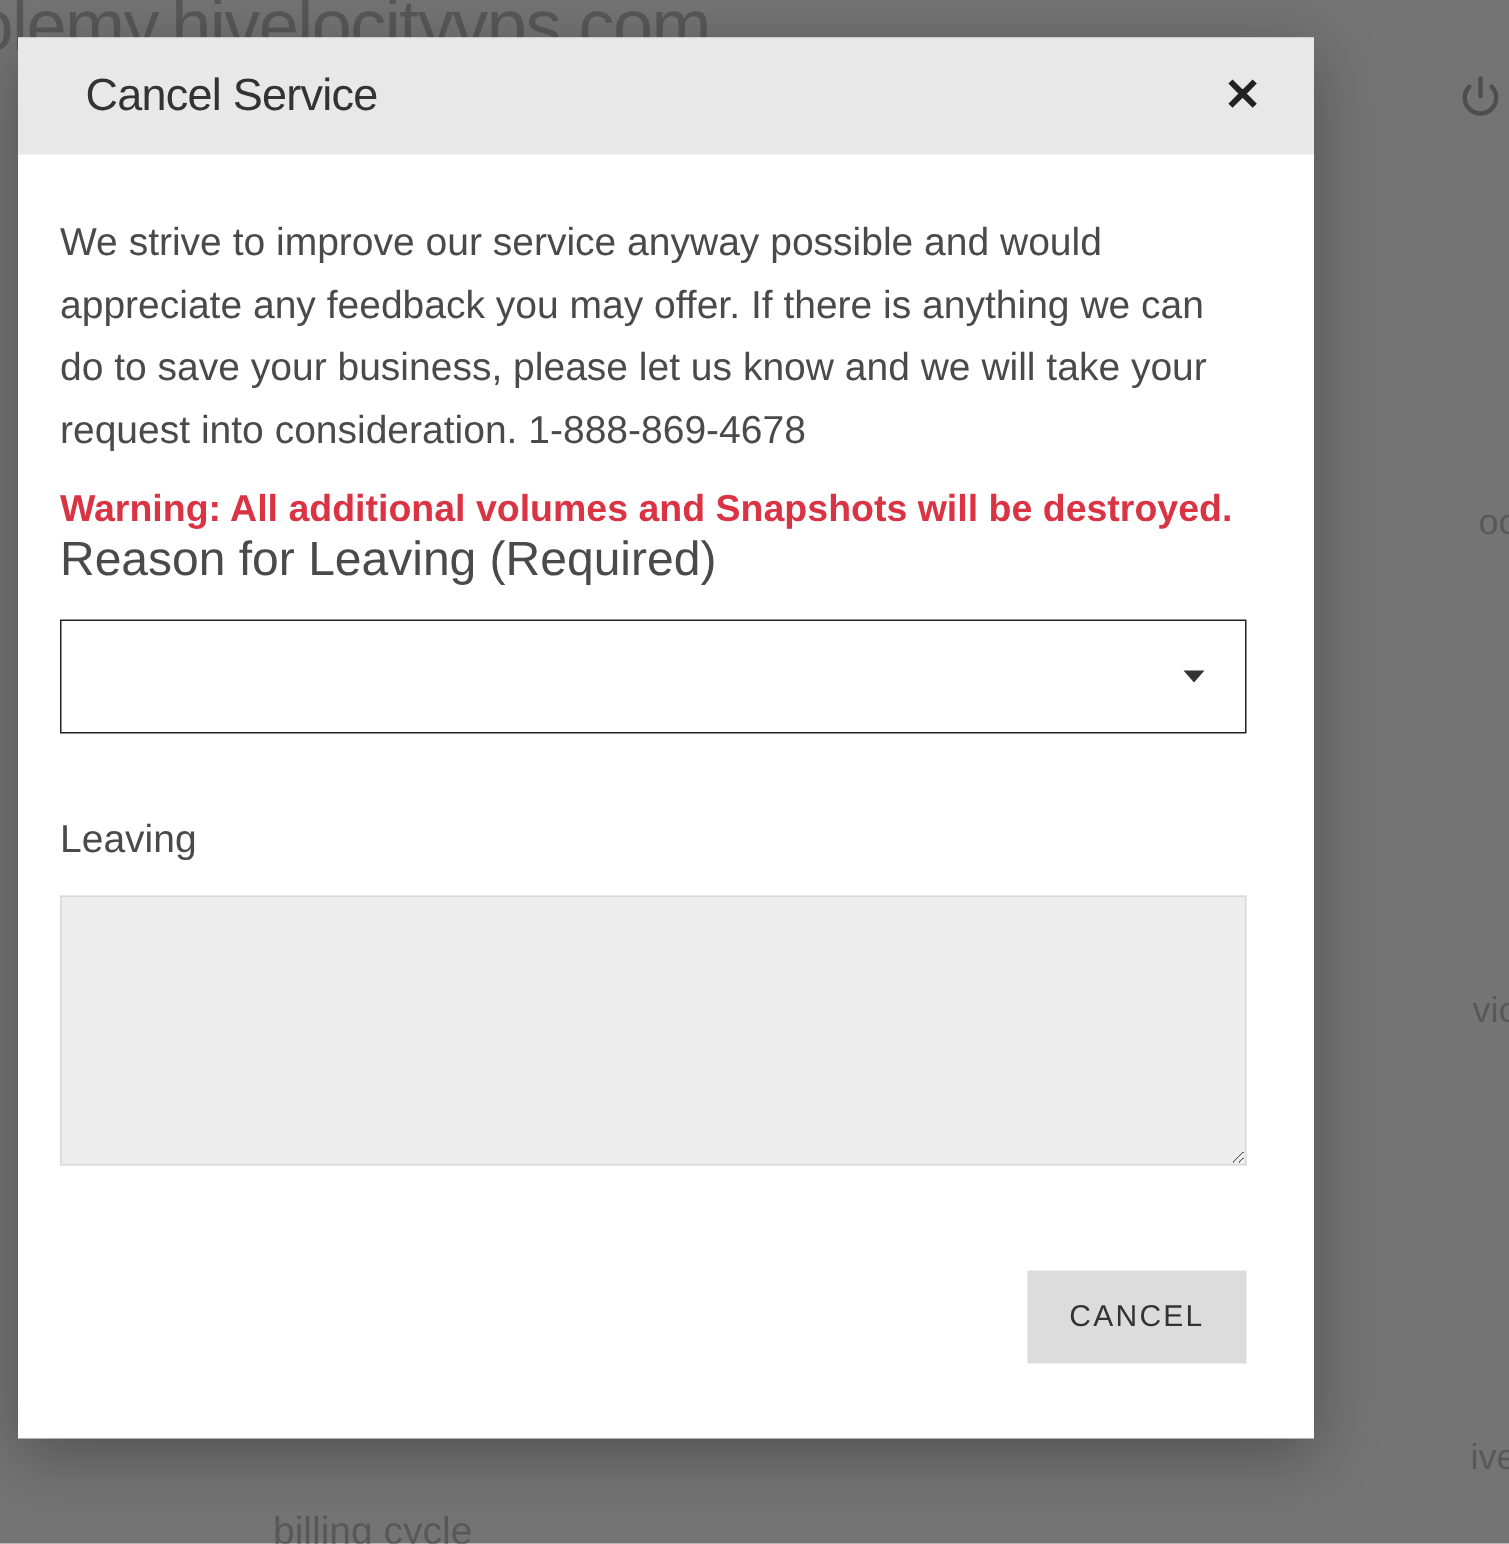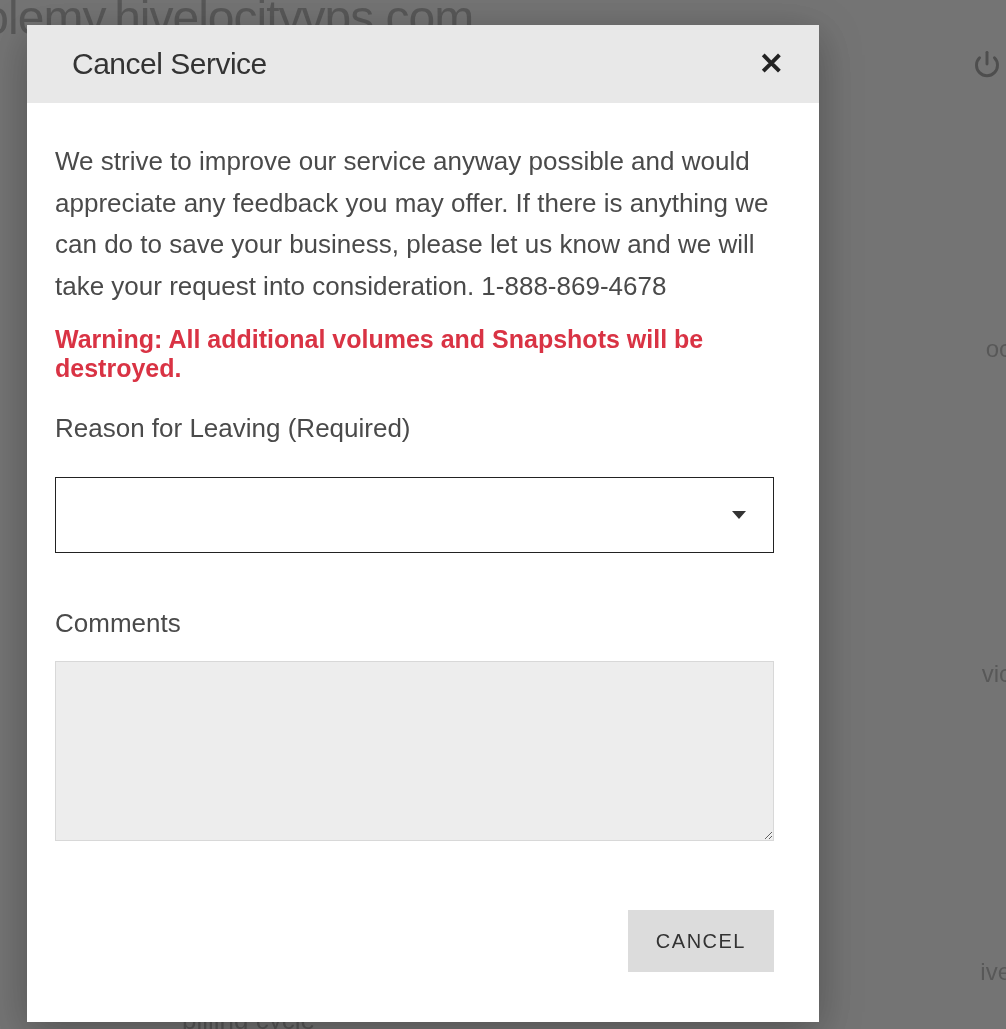--- a/index.html
+++ b/index.html
@@ -71,22 +71,22 @@
       position: absolute;
       top: 0;
       left: 0;
       width: 100%;
       height: 100%;
       background: rgba(100, 100, 100, 0.55);
     }
     .modal {
       position: absolute;
       top: 25px;
-      left: 27px;
-      width: 792px;
+      left: 12px;
+      width: 864px;
       background: #fff;
       box-shadow: 0 10px 40px rgba(0,0,0,0.3);
     }
     .modal-header {
       background: #e8e8e8;
       padding: 22px 30px 22px 45px;
       display: flex;
       justify-content: space-between;
       align-items: center;
     }
@@ -110,27 +110,26 @@
     .intro-text {
       font-size: 26px;
       line-height: 1.6;
       color: #4a4a4a;
       margin-bottom: 18px;
     }
     .warning-text {
       font-size: 25px;
       font-weight: 600;
       color: #d93344;
-      margin-bottom: 30px;
     }
     .form-label {
-      font-size: 26px;
-      font-weight: 500;
-      color: #4a4a4a;
-      margin-bottom: 33px;
+      font-size: 32px;
+      font-weight: 500;
+      color: #4a4a4a;
+      margin-bottom: 22px;
     }
     .select-wrapper {
       position: relative;
       margin-bottom: 55px;
     }
     .select-field {
       width: 100%;
       height: 76px;
       border: 1px solid #222;
       background: #fff;
@@ -223,19 +222,19 @@
   <div class="modal-body">
     <p class="intro-text">We strive to improve our service anyway possible and would appreciate any feedback you may offer. If there is anything we can do to save your business, please let us know and we will take your request into consideration. 1-888-869-4678</p>
     <p class="warning-text">Warning: All additional volumes and Snapshots will be destroyed.</p>
     <div class="form-label">Reason for Leaving (Required)</div>
     <div class="select-wrapper">
       <select class="select-field" value="">
         <option value=""></option>
       </select>
       <div class="select-caret"></div>
     </div>
-    <div class="comments-label">Comments</div>
+    <div class="comments-label">Leaving</div>
     <textarea class="comments-field" style=""></textarea>
   </div>
   <div class="modal-footer">
     <button class="btn btn-cancel">CANCEL</button>
   </div>
 </div>
 
 </body></html>

